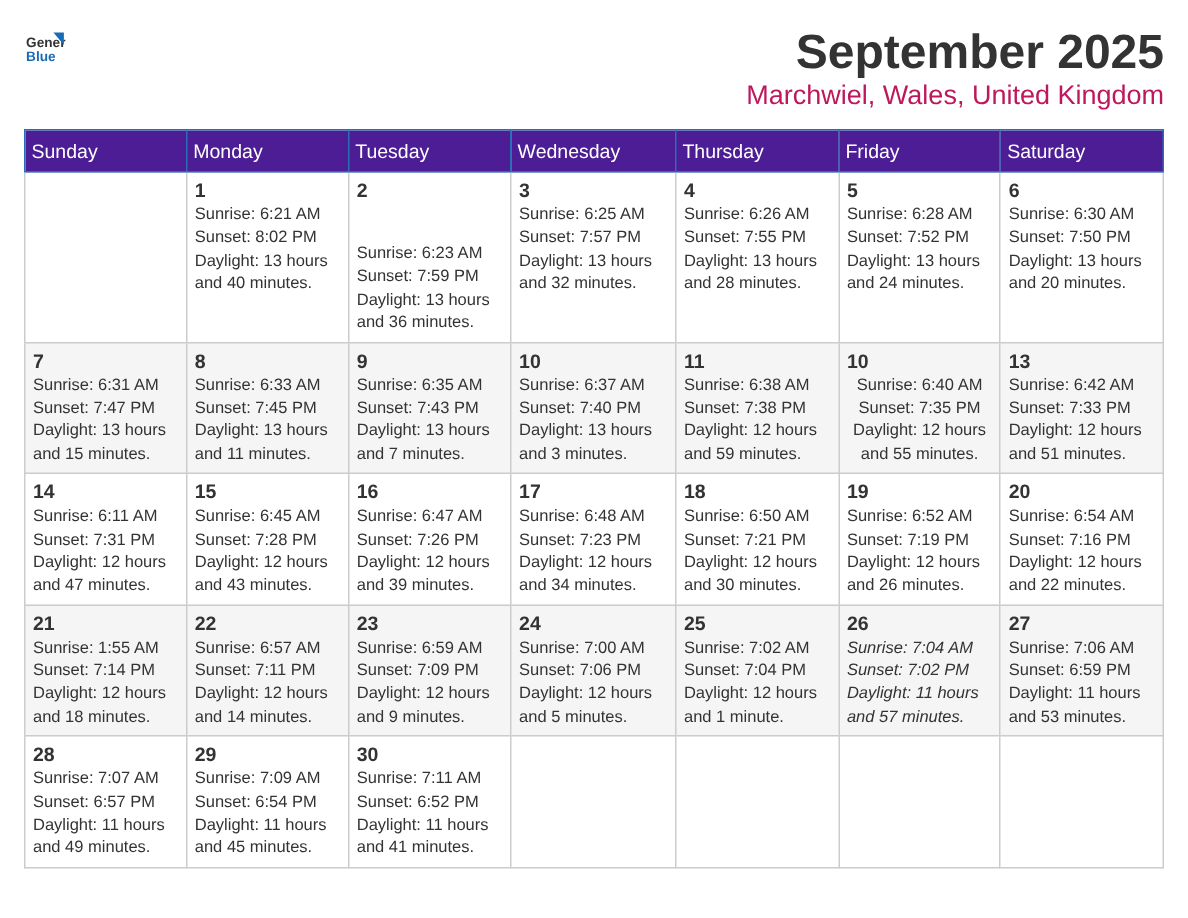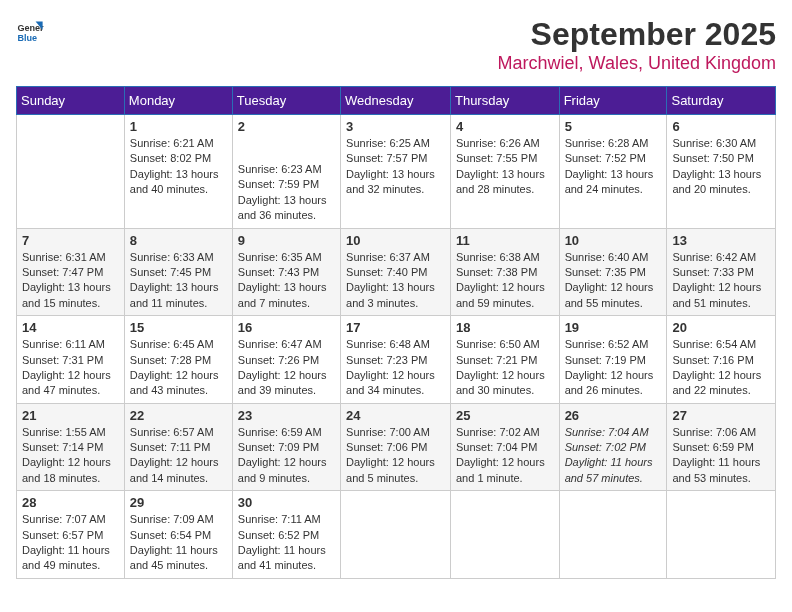--- a/index.html
+++ b/index.html
@@ -187,21 +187,21 @@
         </td>
         <td>
           <span class="day-number">11</span>
           <div class="day-info" style="white-space: pre-line;">Sunrise: 6:38 AM
 Sunset: 7:38 PM
 Daylight: 12 hours
 and 59 minutes.</div>
         </td>
         <td>
           <span class="day-number">10</span>
-          <div class="day-info" style="white-space: pre-line;">Sunrise: 6:40 AM
+          <div class="day-info" style="white-space: pre-line; text-align: center;">Sunrise: 6:40 AM
 Sunset: 7:35 PM
 Daylight: 12 hours
 and 55 minutes.</div>
         </td>
         <td>
           <span class="day-number">13</span>
           <div class="day-info" style="white-space: pre-line;">Sunrise: 6:42 AM
 Sunset: 7:33 PM
 Daylight: 12 hours
 and 51 minutes.</div>

